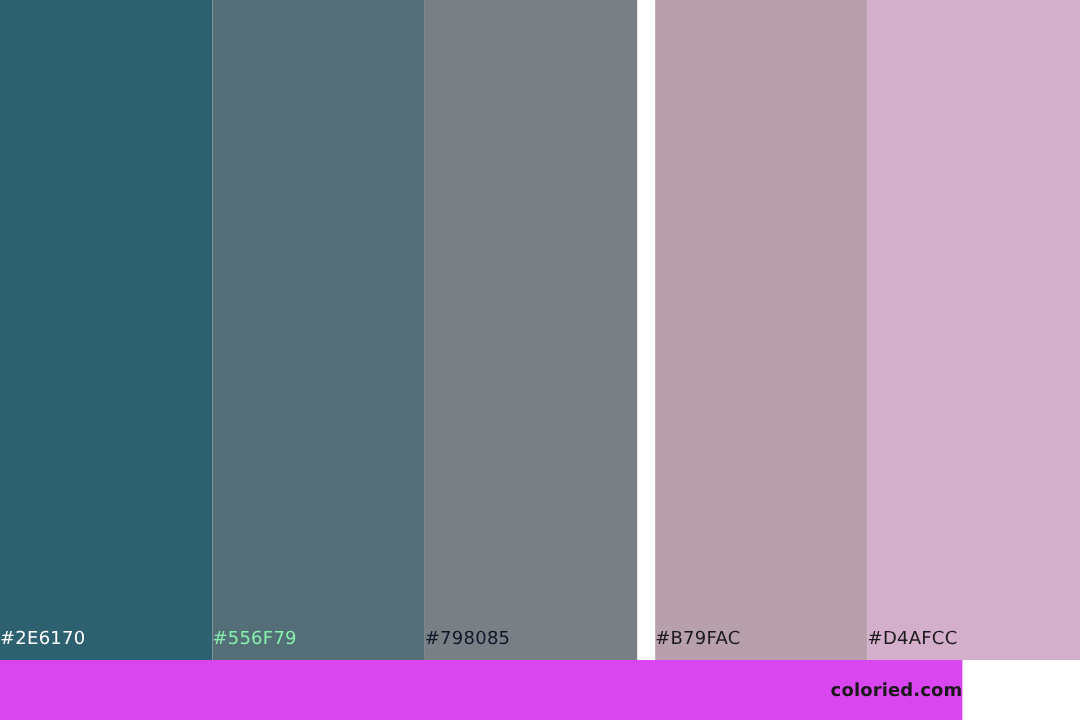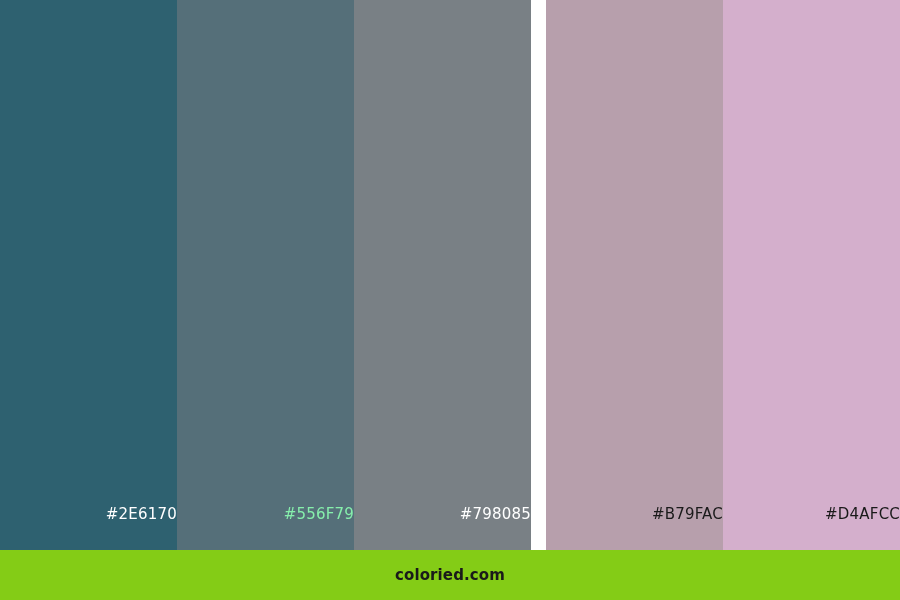--- a/index.html
+++ b/index.html
@@ -32,37 +32,37 @@
     width: 180px;
     height: 550px;
     position: relative;
     display: flex;
     align-items: flex-end;
     justify-content: center;
   }
   .swatch-label {
     display: block;
     width: 100%;
-    text-align: right;
+    text-align: left;
     font-size: 15px;
     line-height: 1;
     letter-spacing: 0.2px;
-    padding-bottom: 28px;
+    padding-bottom: 10px;
     font-family: "DejaVu Sans", "Liberation Sans", sans-serif;
     white-space: nowrap;
   }
   .label-light { color: #ffffff; }
   .label-dark  { color: #1a1a1a; }
   .footer-bar {
-    width: 900px;
+    width: 802px;
     height: 50px;
-    background: #84cc16;
+    background: #d946ef;
     display: flex;
     align-items: center;
-    justify-content: center;
+    justify-content: flex-end;
   }
   .footer-text {
     font-size: 15px;
     font-weight: bold;
     color: #1a1a1a;
     line-height: 1;
     letter-spacing: 0.1px;
     font-family: "DejaVu Sans", "Liberation Sans", sans-serif;
   }
 </style>
@@ -75,21 +75,21 @@
 
     <div class="swatch" style="background-color: rgb(46, 97, 112);">
       <span class="swatch-label label-light" style="color: rgb(255, 255, 255);">#2E6170</span>
     </div>
 
     <div class="swatch" style="background-color: rgb(85, 111, 121);">
       <span class="swatch-label label-light" style="color: #86efac;">#556F79</span>
     </div>
 
     <div class="swatch" style="background-color: rgb(121, 128, 133);">
-      <span class="swatch-label label-light" style="color: #ffffff;">#798085</span>
+      <span class="swatch-label label-light" style="color: #0f172a;">#798085</span>
     </div>
 
     <div class="swatch" style="background-color: rgb(183, 159, 172); margin-left: 15px;">
       <span class="swatch-label label-dark" style="color: rgb(26, 26, 26);">#B79FAC</span>
     </div>
 
     <div class="swatch" style="background-color: rgb(212, 175, 204);">
       <span class="swatch-label label-dark" style="color: rgb(26, 26, 26);">#D4AFCC</span>
     </div>
 

